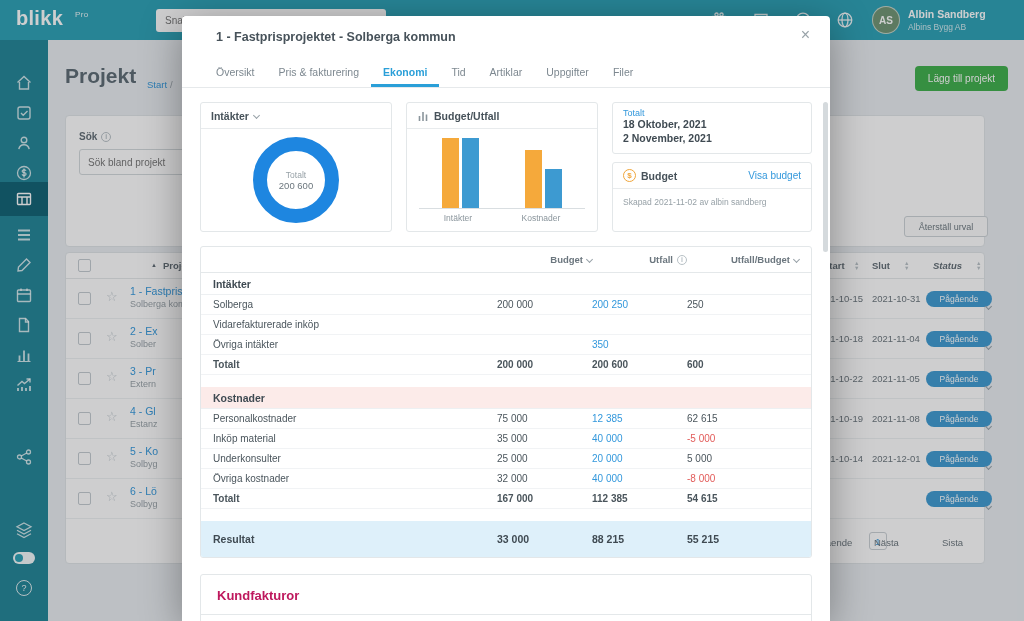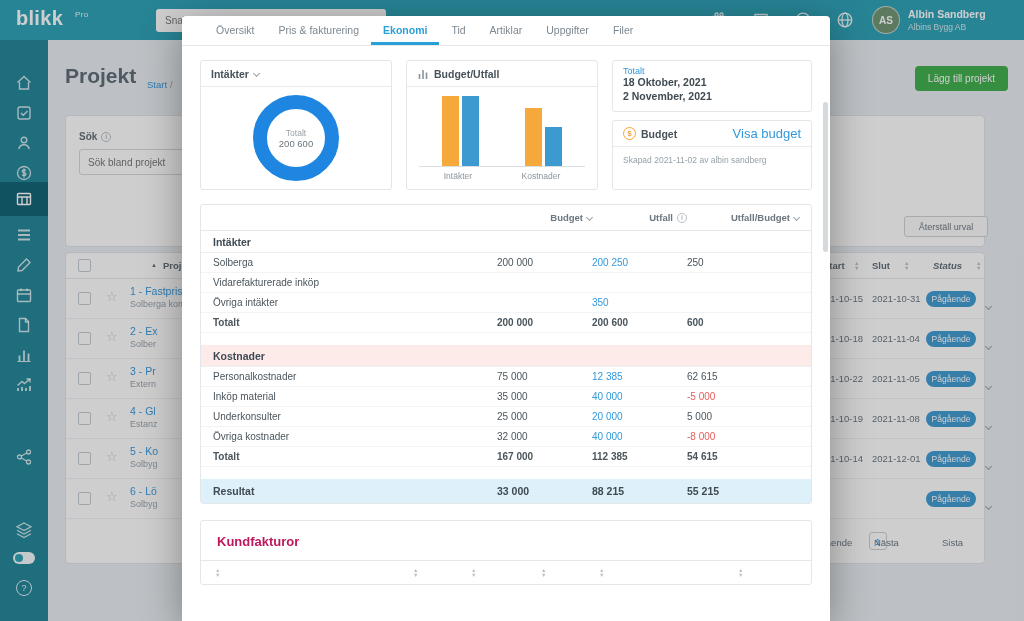--- a/index.html
+++ b/index.html
@@ -43,21 +43,21 @@
   .sort{display:inline-block;white-space:pre;font-size:5.5px;line-height:4.5px;color:#b8c1c6;text-align:center;}
   .hlab{font-size:9.5px;font-weight:bold;color:#5f6b73;position:absolute;top:7px;}
   .hsort{position:absolute;top:8px;}
   .asc{position:absolute;top:9px;font-size:6px;color:#5f6b73;}
   .trow{position:absolute;left:0;width:100%;height:40px;border-bottom:1px solid #eef1f2;}
   .star{position:absolute;left:40px;top:10px;font-size:13px;color:#c3cbd0;}
   .pname{position:absolute;left:64px;top:6px;font-size:10.5px;color:#3398dc;white-space:nowrap;}
   .psub{position:absolute;left:64px;top:20px;font-size:9px;color:#98a2a8;white-space:nowrap;}
   .dstart{position:absolute;left:737px;top:14px;width:60px;font-size:9.5px;color:#6a757c;text-align:right;}
   .dend{position:absolute;left:806px;top:14px;font-size:9.5px;color:#6a757c;}
-  .badge{position:absolute;left:860px;top:12px;width:50px;height:16px;background:#3d9ad1;border-radius:8px;color:#fff;font-size:8.5px;display:flex;align-items:center;justify-content:center;}
+  .badge{position:absolute;left:860px;top:12px;width:66px;height:16px;background:#3d9ad1;border-radius:8px;color:#fff;font-size:8.5px;display:flex;align-items:center;justify-content:center;}
   .rchev{position:absolute;left:920px;top:16px;}
   .chev{display:inline-block;width:5px;height:5px;border-right:1.4px solid #98a2a8;border-bottom:1.4px solid #98a2a8;transform:rotate(45deg);}
   .pag{position:absolute;top:284px;font-size:9.5px;color:#6a757c;}
   .pagbox{position:absolute;left:803px;top:279px;width:18px;height:18px;border:1px solid #c9d0d4;border-radius:3px;font-size:9.5px;color:#3398dc;display:flex;align-items:center;justify-content:center;background:#fff;}
   .info{display:inline-flex;width:10px;height:10px;border:1px solid #b8c1c6;border-radius:50%;color:#b8c1c6;font-size:7px;align-items:center;justify-content:center;font-style:normal;}
 
   
   .overlay{position:absolute;inset:0;background:rgba(30,34,38,.22);z-index:5;}
   .modal{position:absolute;left:182px;top:16px;width:648px;height:605px;background:#fff;border-radius:4px 4px 0 0;box-shadow:0 8px 40px rgba(0,0,0,.35);z-index:6;}
   .mhead{position:relative;height:42px;}
@@ -78,34 +78,34 @@
   .bchart{height:72px;border-bottom:1px solid #d9dee1;display:flex;align-items:flex-end;justify-content:space-around;}
   .bgroup{display:flex;gap:3px;align-items:flex-end;}
   .bar{width:17px;}
   .blabels{display:flex;justify-content:space-around;font-size:8.5px;color:#8a959c;margin-top:4px;}
   .rcol{flex:1;display:flex;flex-direction:column;gap:8px;}
   .pcard{height:52px;padding:5px 10px;}
   .plink{font-size:9px;color:#3398dc;}
   .pdate{font-size:10.5px;font-weight:bold;color:#3f4a52;line-height:13.5px;}
   .bcard{flex:1;}
   .coin{width:13px;height:13px;border:1.3px solid #f0a63c;border-radius:50%;color:#f0a63c;font-size:8px;display:inline-flex;align-items:center;justify-content:center;font-weight:bold;}
-  .vlink{margin-left:auto;font-size:13px;color:#3398dc;font-weight:normal;}
+  .vlink{margin-left:auto;font-size:10px;color:#3398dc;font-weight:normal;}
   .created{padding:8px 10px;font-size:8.5px;color:#97a1a7;}
   .ecard{margin-top:14px;border:1px solid #e3e7e9;border-radius:3px;overflow:hidden;}
   .erow{display:grid;grid-template-columns:1fr 95px 95px 112px;align-items:center;padding:0 12px;height:20px;font-size:10px;color:#4a555c;border-bottom:1px solid #f1f3f5;}
   .ehead{height:26px;border-bottom:1px solid #e4e8ea;font-weight:bold;color:#6b767e;font-size:9.5px;}
   .enum{text-align:left;}
   .hcell{display:flex;align-items:center;justify-content:flex-end;gap:4px;}
   .esec{height:22px;display:flex;align-items:center;padding:0 12px;font-size:10.5px;font-weight:bold;color:#3f4a52;border-bottom:1px solid #edf0f2;}
   .pink{background:#fcebe9;}
   .espacer{height:12px;}
   .blue{color:#3398dc;}
   .neg{color:#e25c5a;}
   .bold{font-weight:bold;}
-  .eresult{display:grid;grid-template-columns:1fr 95px 95px 112px;align-items:center;padding:0 12px;height:24px;background:#def0fa;font-size:10.5px;font-weight:bold;color:#3f4a52;}
+  .eresult{display:grid;grid-template-columns:1fr 95px 95px 112px;align-items:center;padding:0 12px;height:36px;background:#def0fa;font-size:10.5px;font-weight:bold;color:#3f4a52;}
   .icard{margin-top:16px;border:1px solid #e3e7e9;border-radius:3px;}
   .ititle{padding:13px 16px 11px;font-size:13px;font-weight:bold;color:#be185d;}
   .ihead{position:relative;height:24px;border-top:1px solid #e4e8ea;}
   .isort{position:absolute;top:7px;}
   .mscroll{position:absolute;right:2px;top:86px;width:5px;height:150px;background:#d5dadd;border-radius:3px;}
   svg{display:block;}
 </style>
 </head>
 <body>
 
@@ -328,20 +328,24 @@
       <span class="pag" style="left:735px;">Föregående</span>
       <span class="pagbox">1</span>
       <span class="pag" style="left:808px;">Nästa</span>
       <span class="pag" style="left:876px;">Sista</span>
     </div>
   </div>
 
   <div class="overlay"></div>
 
   <div class="modal">
+    <div class="mhead">
+      <div class="mtitle">1 - Fastprisprojektet - Solberga kommun</div>
+      <div class="mclose">×</div>
+    </div>
     <div class="tabs">
       <div class="tab">Översikt</div>
       <div class="tab">Pris &amp; fakturering</div>
       <div class="tab active">Ekonomi</div>
       <div class="tab">Tid</div>
       <div class="tab">Artiklar</div>
       <div class="tab">Uppgifter</div>
       <div class="tab">Filer</div>
     </div>
 

